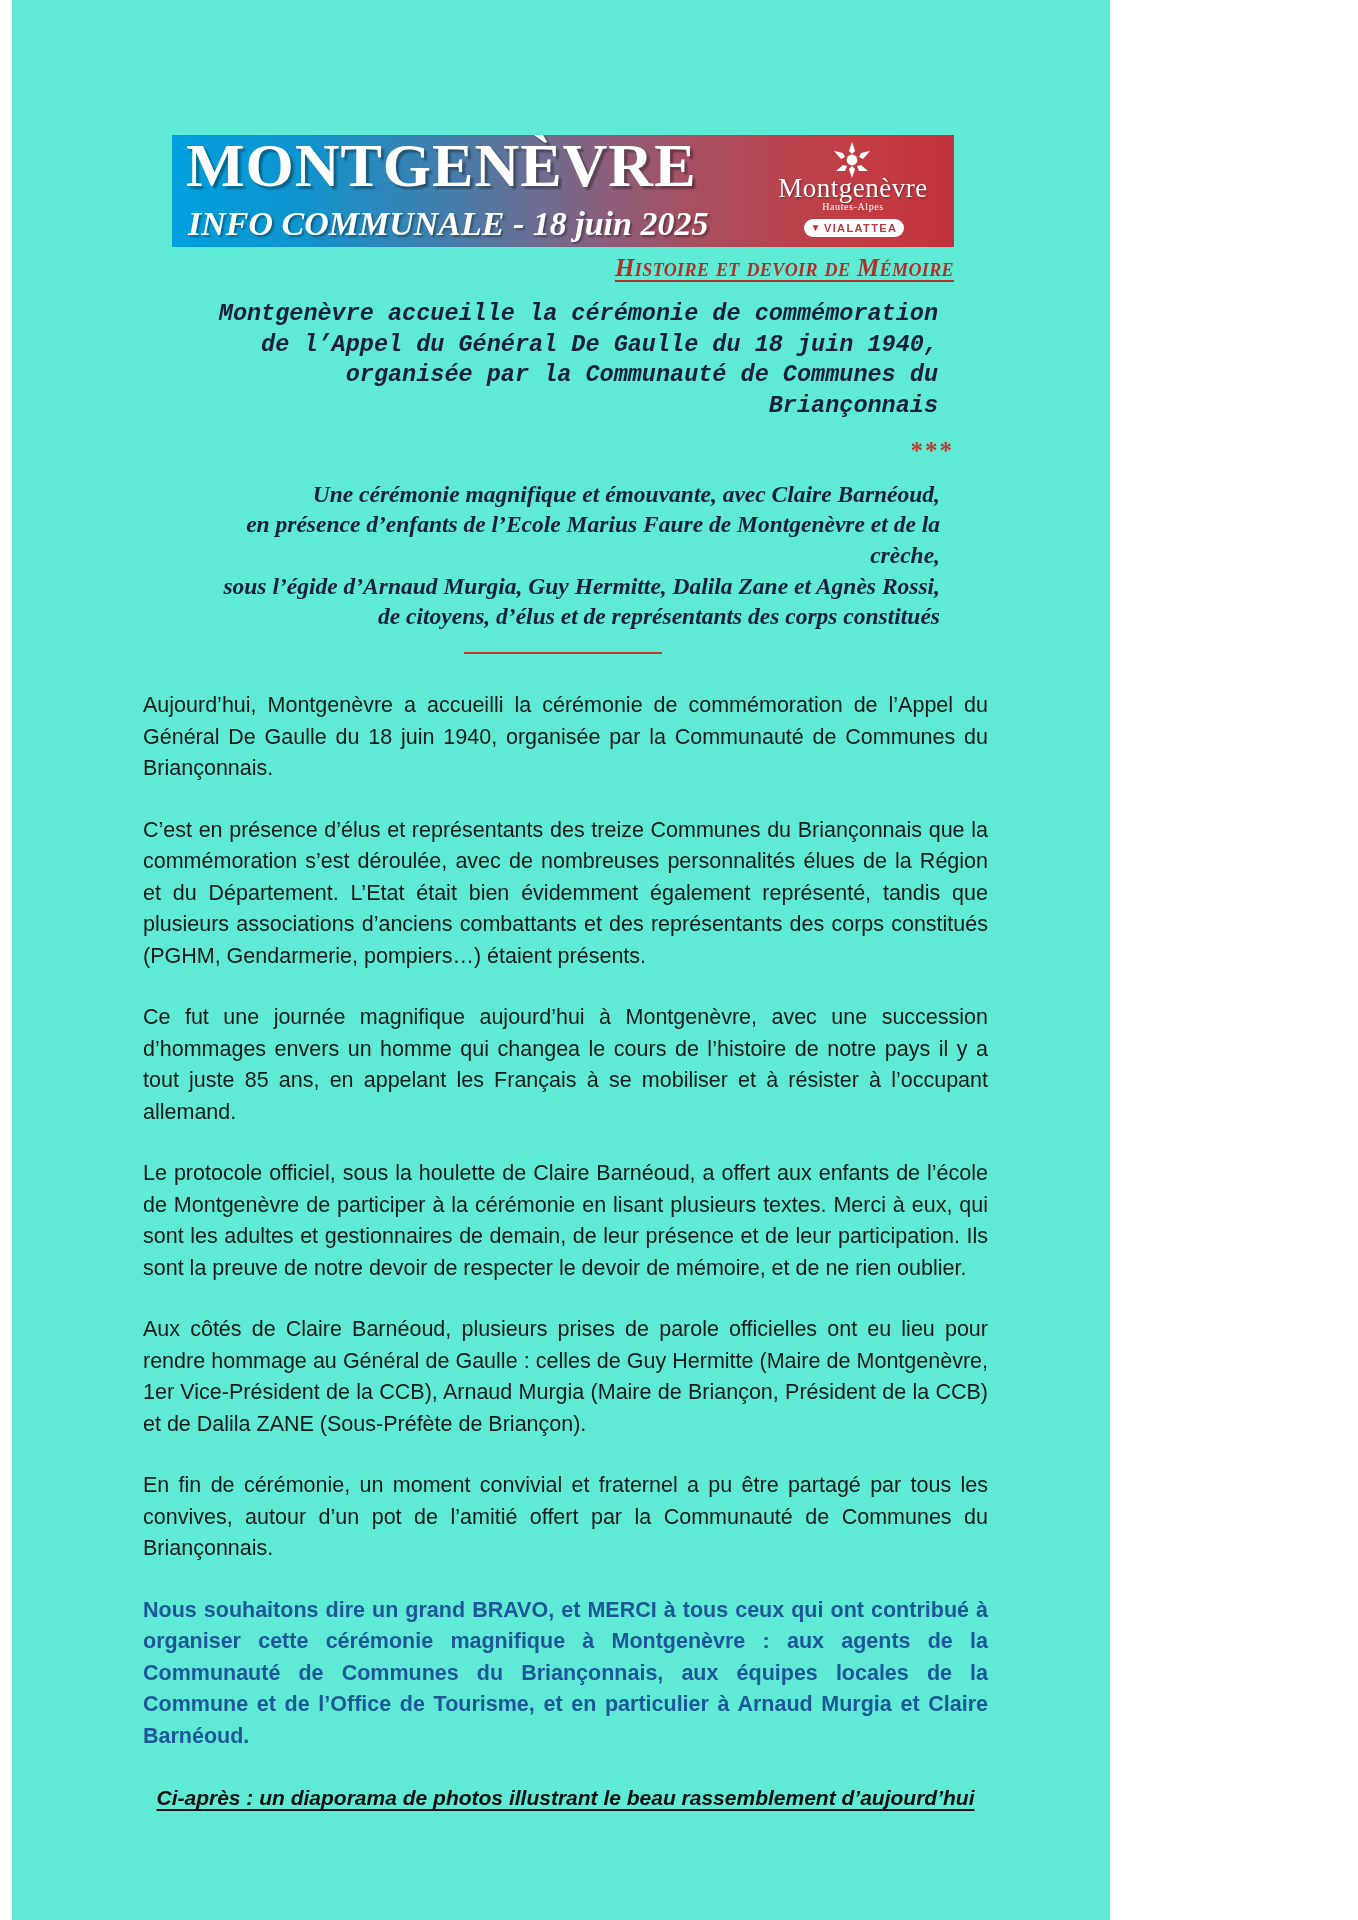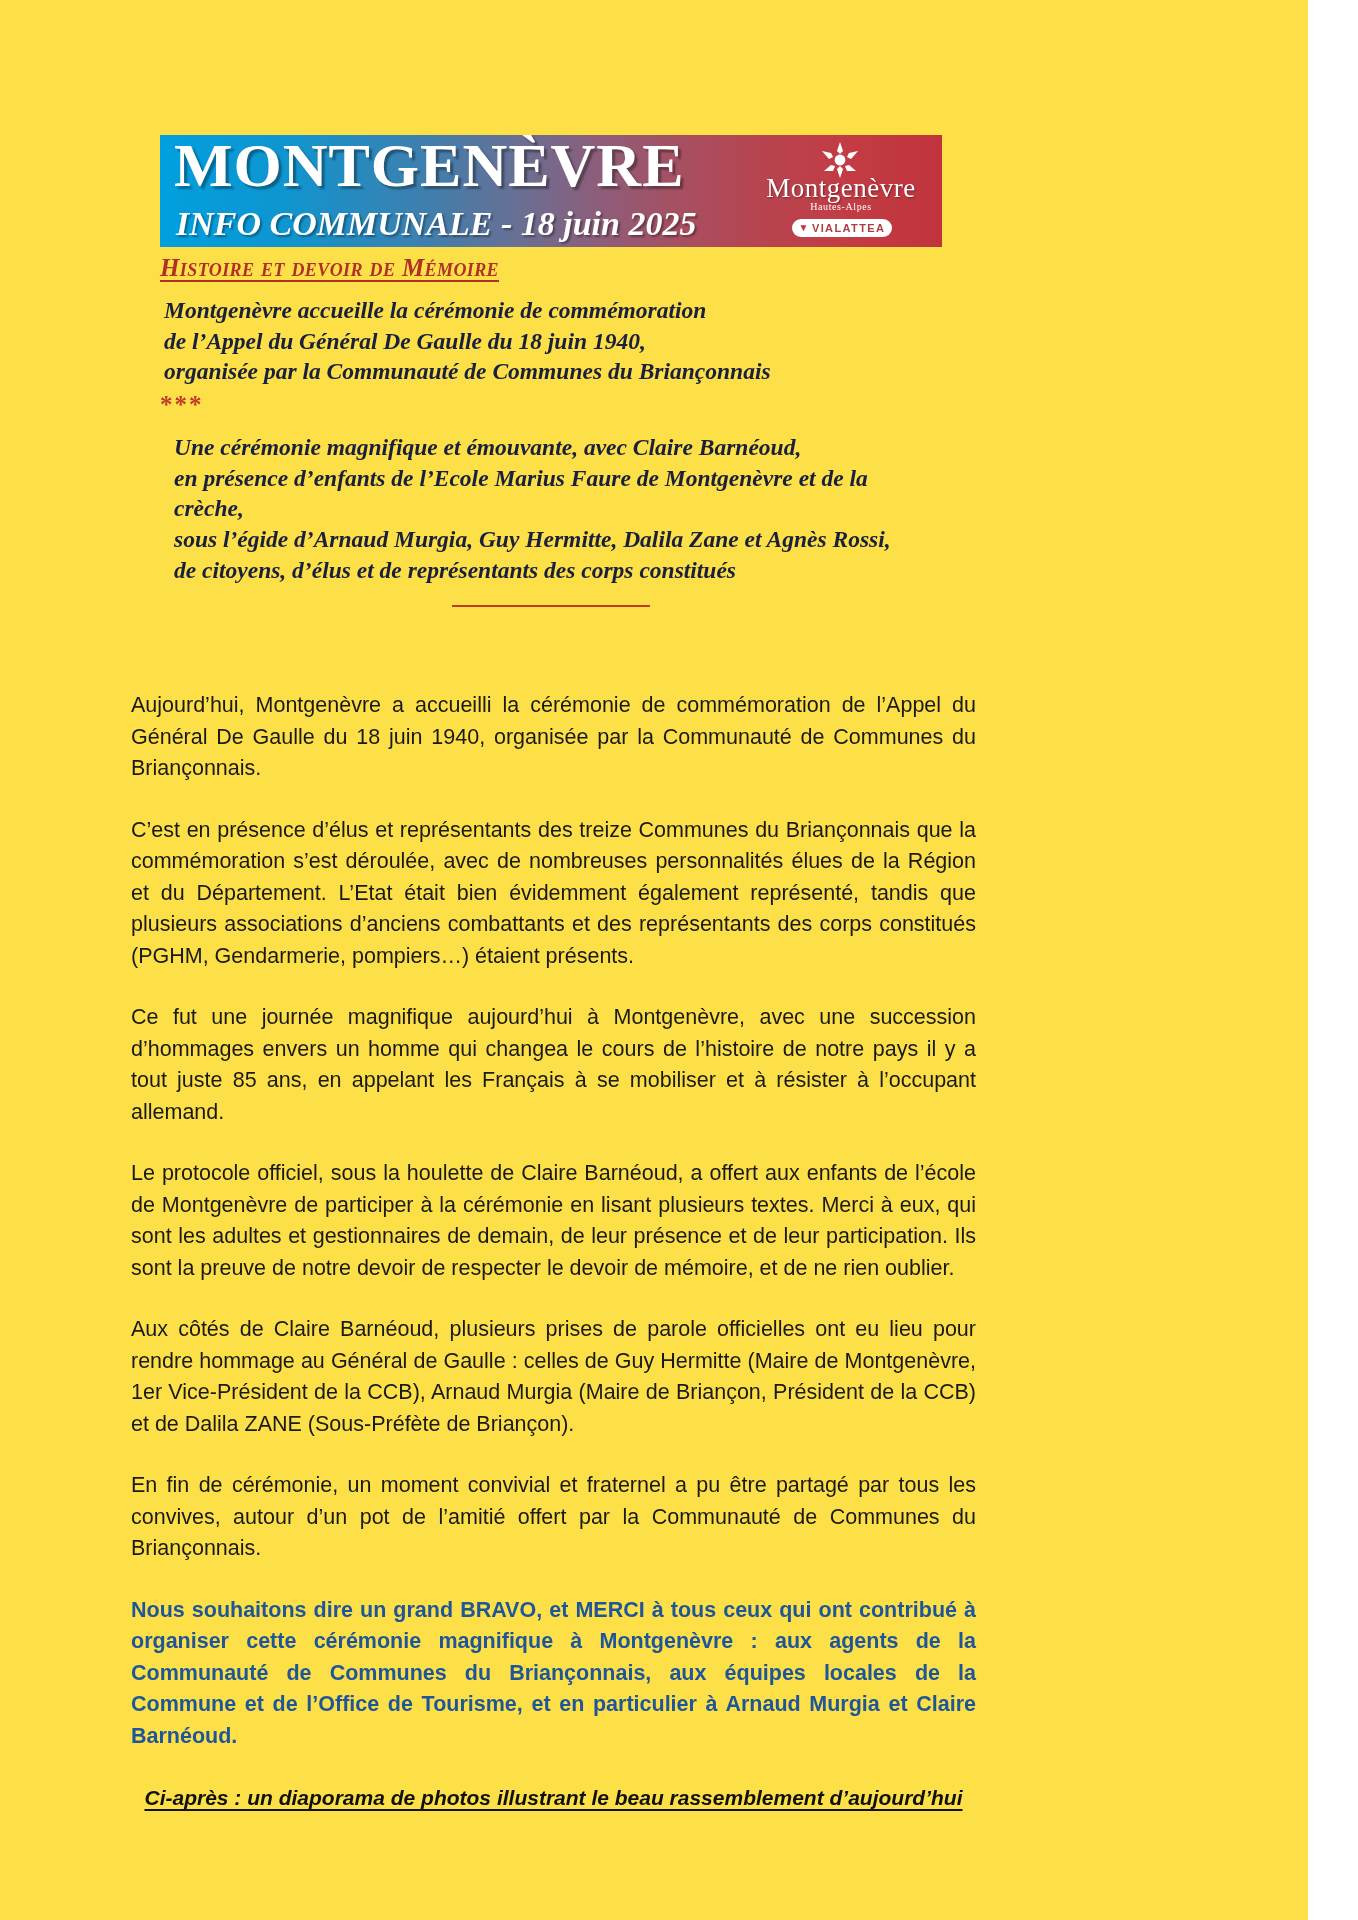--- a/index.html
+++ b/index.html
@@ -12,24 +12,24 @@
     width: 1358px;
     height: 1920px;
     font-family: "Liberation Sans", sans-serif;
     color: #000000;
     position: relative;
     overflow: hidden;
   }
 
   .page {
     position: absolute;
-    left: 0; top: 0;
-    width: 1308px;
+    left: 12px; top: 0;
+    width: 1098px;
     height: 1920px;
-    background: #fde047;
+    background: #5eead4;
   }
 
   
   .banner {
     position: absolute;
     left: 160px;
     top: 135px;
     width: 782px;
     height: 112px;
     background: linear-gradient(to right,
@@ -133,43 +133,43 @@
     transform: translateY(-1px);
     margin-right: 2px;
   }
 
   
   .headline-zone {
     position: absolute;
     left: 160px;
     top: 252px;
     width: 782px;
-    text-align: left;
+    text-align: right;
   }
   .kicker {
     font-family: "Liberation Serif", serif;
     font-weight: bold;
     font-style: italic;
     font-variant: small-caps;
     font-size: 25px;
     color: #b03027;
     text-decoration: underline;
     text-underline-offset: 4px;
     letter-spacing: 0.4px;
     margin: 0 0 12px 0;
     line-height: 1.25;
   }
   .lede {
-    font-family: Liberation Serif, serif;
+    font-family: Liberation Mono, monospace;
     font-weight: bold;
     font-style: italic;
     font-size: 23.5px;
     color: #1a1f3c;
     line-height: 1.30;
-    margin: 4px;
+    margin: 16px;
   }
   .stars {
     font-family: "Liberation Serif", serif;
     font-weight: bold;
     font-size: 25px;
     color: #c0392b;
     letter-spacing: 2px;
     line-height: 1.1;
     margin: 2px 0 10px 0;
   }

